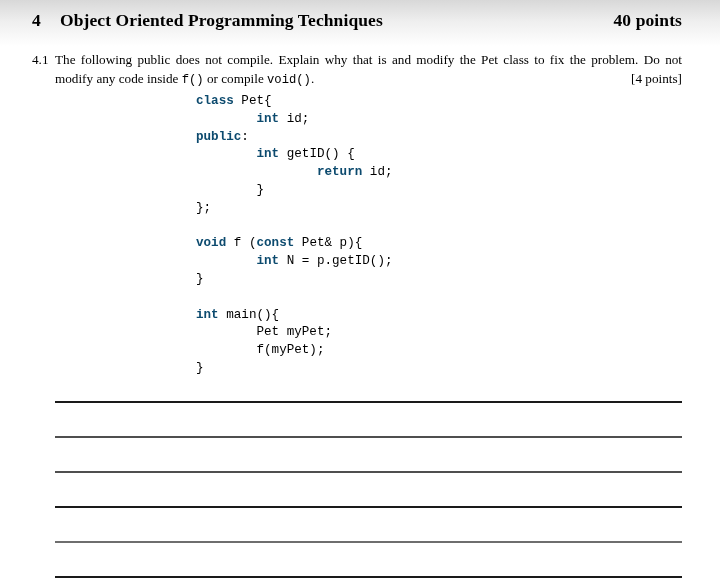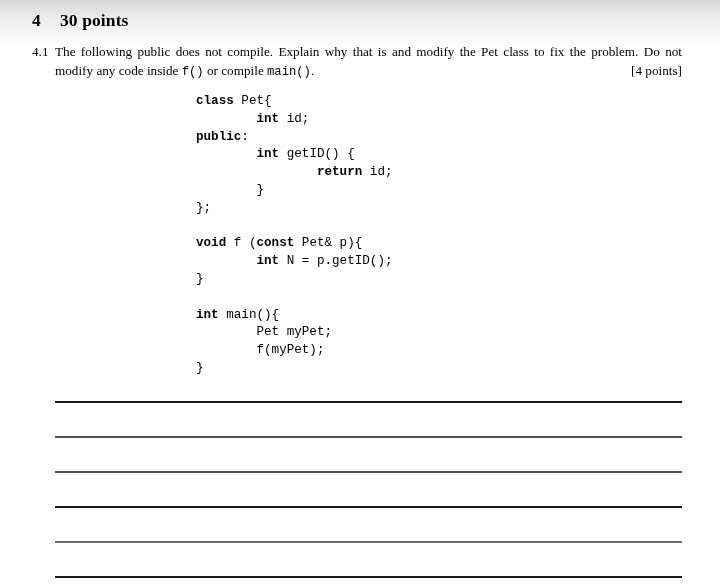--- a/index.html
+++ b/index.html
@@ -54,21 +54,21 @@
   .section-points {
     flex: 0 0 auto;
     text-align: right;
     white-space: nowrap;
   }
 
   
   .problem {
     position: absolute;
     left: 32px;
-    top: 42px;
+    top: 50px;
     width: 650px;
     font-size: 13.2px;
     line-height: 19px;
   }
   .problem-num {
     position: absolute;
     left: 0;
     top: 0;
     width: 23px;
     text-align: left;
@@ -91,21 +91,21 @@
     position: absolute;
     left: 196px;
     top: 93px;
     font-family: "Liberation Mono", monospace;
     font-size: 12.6px;
     line-height: 17.8px;
     white-space: pre;
     color: #000000;
   }
   .code .k {
-    color: #000000;
+    color: #0c4a6e;
     font-weight: bold;
   }
   .code .line {
     height: 17.8px;
   }
   .code .blank {
     height: 17.8px;
   }
 
   
@@ -133,27 +133,28 @@
 </style>
 </head>
 <body>
 
 <div class="page">
 
   <div class="page-shade"></div>
 
   <div class="section-head">
     <span class="section-num">4</span>
-    <span class="section-points">30 points</span>
+    <span class="section-title">Object Oriented Programming Techniques</span>
+    <span class="section-points">40 points</span>
   </div>
 
   <div class="problem">
     <span class="problem-num">4.1</span>
     <div class="problem-body">
-      <span>The following public does not compile. Explain why that is and modify the Pet class to fix the problem. Do not modify any code inside </span><span class="tt">f()</span><span> or compile </span><span class="tt">main()</span><span>.</span><span class="pts">[4 points]</span>
+      <span>The following public does not compile. Explain why that is and modify the Pet class to fix the problem. Do not modify any code inside </span><span class="tt">f()</span><span> or compile </span><span class="tt">void()</span><span>.</span><span class="pts">[4 points]</span>
     </div>
   </div>
 
   <div class="code" id="code-listing"><div class="line"><span class="k">class</span><span> Pet{</span></div><div class="line"><span>        </span><span class="k">int</span><span> id;</span></div><div class="line"><span class="k">public</span><span>:</span></div><div class="line"><span>        </span><span class="k">int</span><span> getID() {</span></div><div class="line"><span>                </span><span class="k">return</span><span> id;</span></div><div class="line"><span>        }</span></div><div class="line"><span>};</span></div><div class="line blank">&nbsp;</div><div class="line"><span class="k">void</span><span> f (</span><span class="k">const</span><span> Pet&amp; p){</span></div><div class="line"><span>        </span><span class="k">int</span><span> N = p.getID();</span></div><div class="line"><span>}</span></div><div class="line blank">&nbsp;</div><div class="line"><span class="k">int</span><span> main(){</span></div><div class="line"><span>        Pet myPet;</span></div><div class="line"><span>        f(myPet);</span></div><div class="line"><span>}</span></div></div>
 
   <div class="rules" id="answer-rules">
       <div class="rule" style="top: 401px; left: 55px; width: 627px;"></div>
       <div class="rule soft" style="top: 436px; left: 55px; width: 627px;"></div>
       <div class="rule soft" style="top: 471px; left: 55px; width: 627px;"></div>
       <div class="rule" style="top: 506px; left: 55px; width: 627px;"></div>

